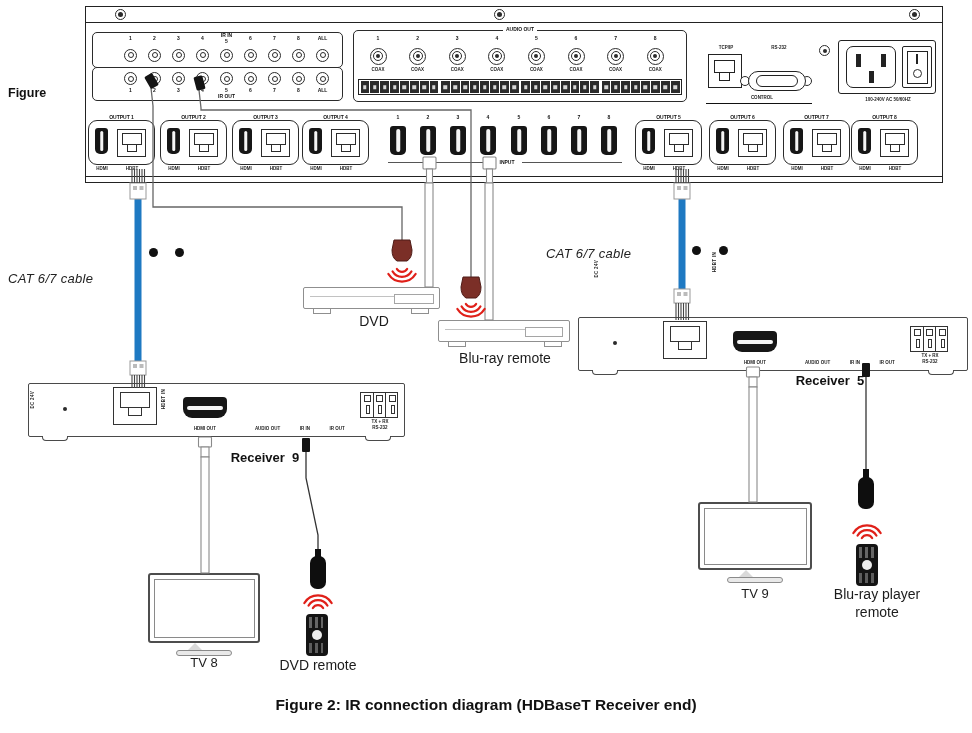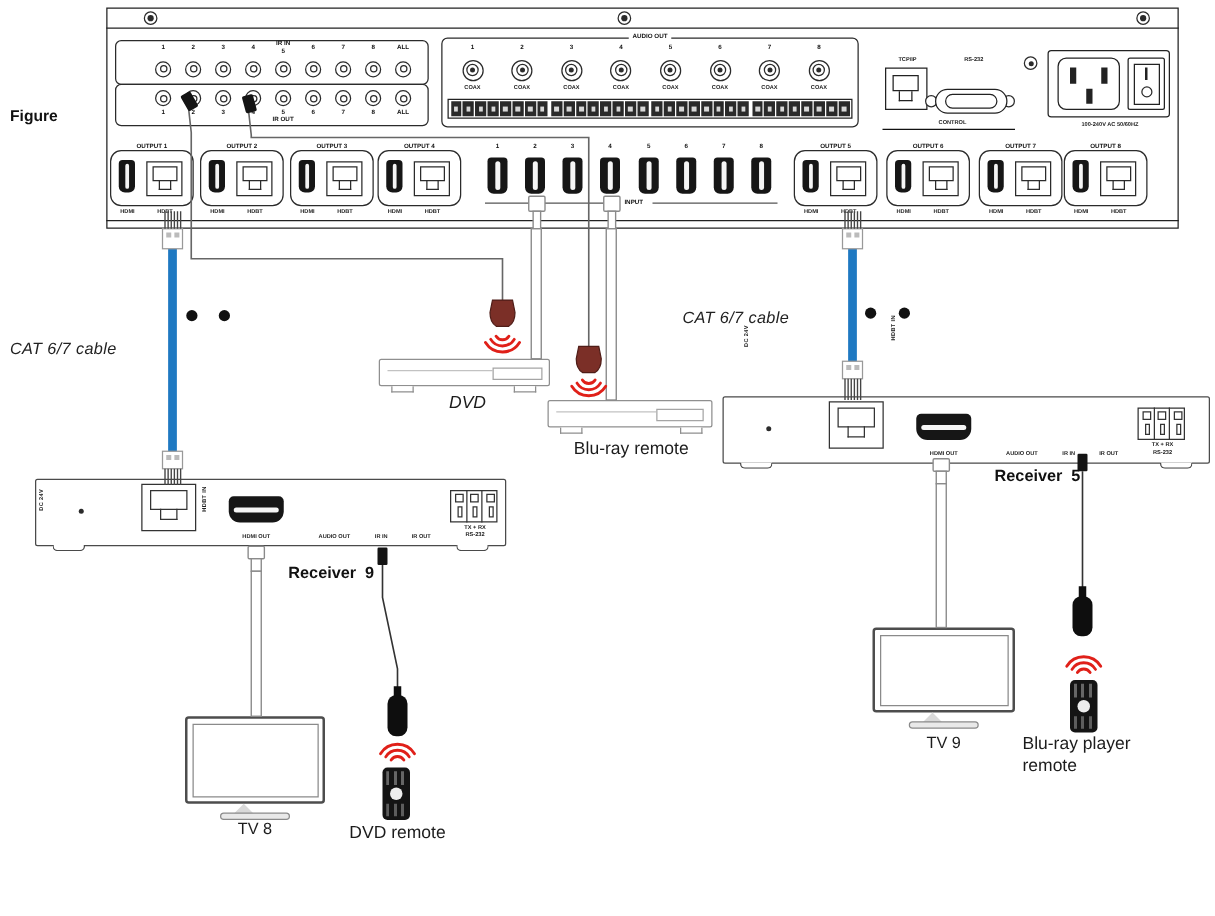--- a/index.html
+++ b/index.html
@@ -35,21 +35,21 @@
                         repeating-linear-gradient(0deg,#141414 0 1px,transparent 1px 4px);}
   .tv{position:absolute;border:2.2px solid #4d4d4d;border-radius:3px;background:#fff;box-sizing:border-box;}
   .tv::after{content:'';position:absolute;inset:3.5px;border:1.3px solid #8a8a8a;}
   .neck{position:absolute;width:18px;height:0;border-left:9px solid transparent;
        border-right:9px solid transparent;border-bottom:9px solid #d9d9d9;box-sizing:border-box;}
   .tvbase{position:absolute;height:6px;border:1.2px solid #8a8a8a;background:#e9e9e9;border-radius:4px;box-sizing:border-box;}
   .player{position:absolute;border:1.3px solid #8f8f8f;background:#fff;border-radius:2px;box-sizing:border-box;}
   .pline{position:absolute;border-top:1px solid #c2c2c2;}
   .pdisp{position:absolute;border:1px solid #a5a5a5;background:#fff;}
   .pfoot{position:absolute;height:4px;border:1px solid #8f8f8f;border-top:none;background:#fff;}
-  .dlabel{position:absolute;font-size:14px;color:#1c1c1c;line-height:1.25;}
+  .dlabel{position:absolute;font-size:14px;color:#1c1c1c;line-height:1.25;text-align:center;}
   .cat{position:absolute;font-style:italic;font-size:13px;color:#222;letter-spacing:.3px;}
   svg{position:absolute;left:0;top:0;z-index:3;pointer-events:none;}
 </style>
 </head>
 <body>
 
 <div id="scene">
 
   <div class="abs" style="left:85px;top:6px;width:858px;height:177px;border:1.5px solid #222;box-sizing:border-box;background:#fff;"></div>
   <div class="abs" style="left:85px;top:6px;width:858px;height:17px;border-bottom:1.5px solid #222;box-sizing:border-box;"></div>
@@ -107,21 +107,21 @@
   <div class="dot" style="left:719px;top:246px;"></div>
   <div class="vtext" style="left:595px;top:260px;">DC 24V</div>
   <div class="vtext" style="left:713px;top:252px;">HDBT IN</div>
 
   <div class="player" style="left:303px;top:287px;width:137px;height:22px;">
     <div class="pline" style="left:6px;right:6px;top:8px;"></div>
     <div class="pdisp" style="left:90px;top:6px;width:38px;height:8px;"></div>
   </div>
   <div class="pfoot" style="left:313px;top:308.5px;width:16px;"></div>
   <div class="pfoot" style="left:411px;top:308.5px;width:16px;"></div>
-  <div class="dlabel" style="left:329px;top:313px;width:90px;text-align:center;font-style:italic;">DVD</div>
+  <div class="dlabel" style="left:329px;top:313px;width:90px;text-align:center;">DVD</div>
 
   <div class="player" style="left:438px;top:320px;width:132px;height:22px;">
     <div class="pline" style="left:6px;right:6px;top:8px;"></div>
     <div class="pdisp" style="left:86px;top:6px;width:36px;height:8px;"></div>
   </div>
   <div class="pfoot" style="left:448px;top:341.5px;width:16px;"></div>
   <div class="pfoot" style="left:544px;top:341.5px;width:16px;"></div>
   <div class="dlabel" style="left:445px;top:350px;width:120px;text-align:center;">Blu-ray remote</div>
 
   <div class="tv" style="left:148px;top:573px;width:112px;height:70px;"></div>
@@ -136,20 +136,21 @@
 
   <div class="remote" style="left:306px;top:614px;">
       <div class="rbtns"></div>
     </div>
   <div class="dlabel" style="left:262px;top:657px;width:112px;text-align:center;">DVD remote</div>
   <div class="remote" style="left:856px;top:544px;">
       <div class="rbtns"></div>
     </div>
   <div class="dlabel" style="left:818px;top:586px;width:118px;">Blu-ray player remote</div>
 
+  <div class="abs" style="left:0;top:696px;width:972px;text-align:center;font-weight:bold;font-size:15.5px;">Figure 2: IR connection diagram (HDBaseT Receiver end)</div>
 
   <svg width="972" height="733" viewBox="0 0 972 733">
     <g stroke="#666" stroke-width="1.3" fill="none">
       <path d="M151,88 L153,106 L153,207 L402,207 L402,241"></path>
       <path d="M199,90 L201,108 L201,110 L471,110 L471,278"></path>
     </g>
     <g fill="#141414">
       <rect x="147" y="74" width="9" height="14" rx="1.5" transform="rotate(-30 151.5 81)"></rect>
       <rect x="195" y="76" width="9" height="14" rx="1.5" transform="rotate(-15 199.5 83)"></rect>
     </g>

